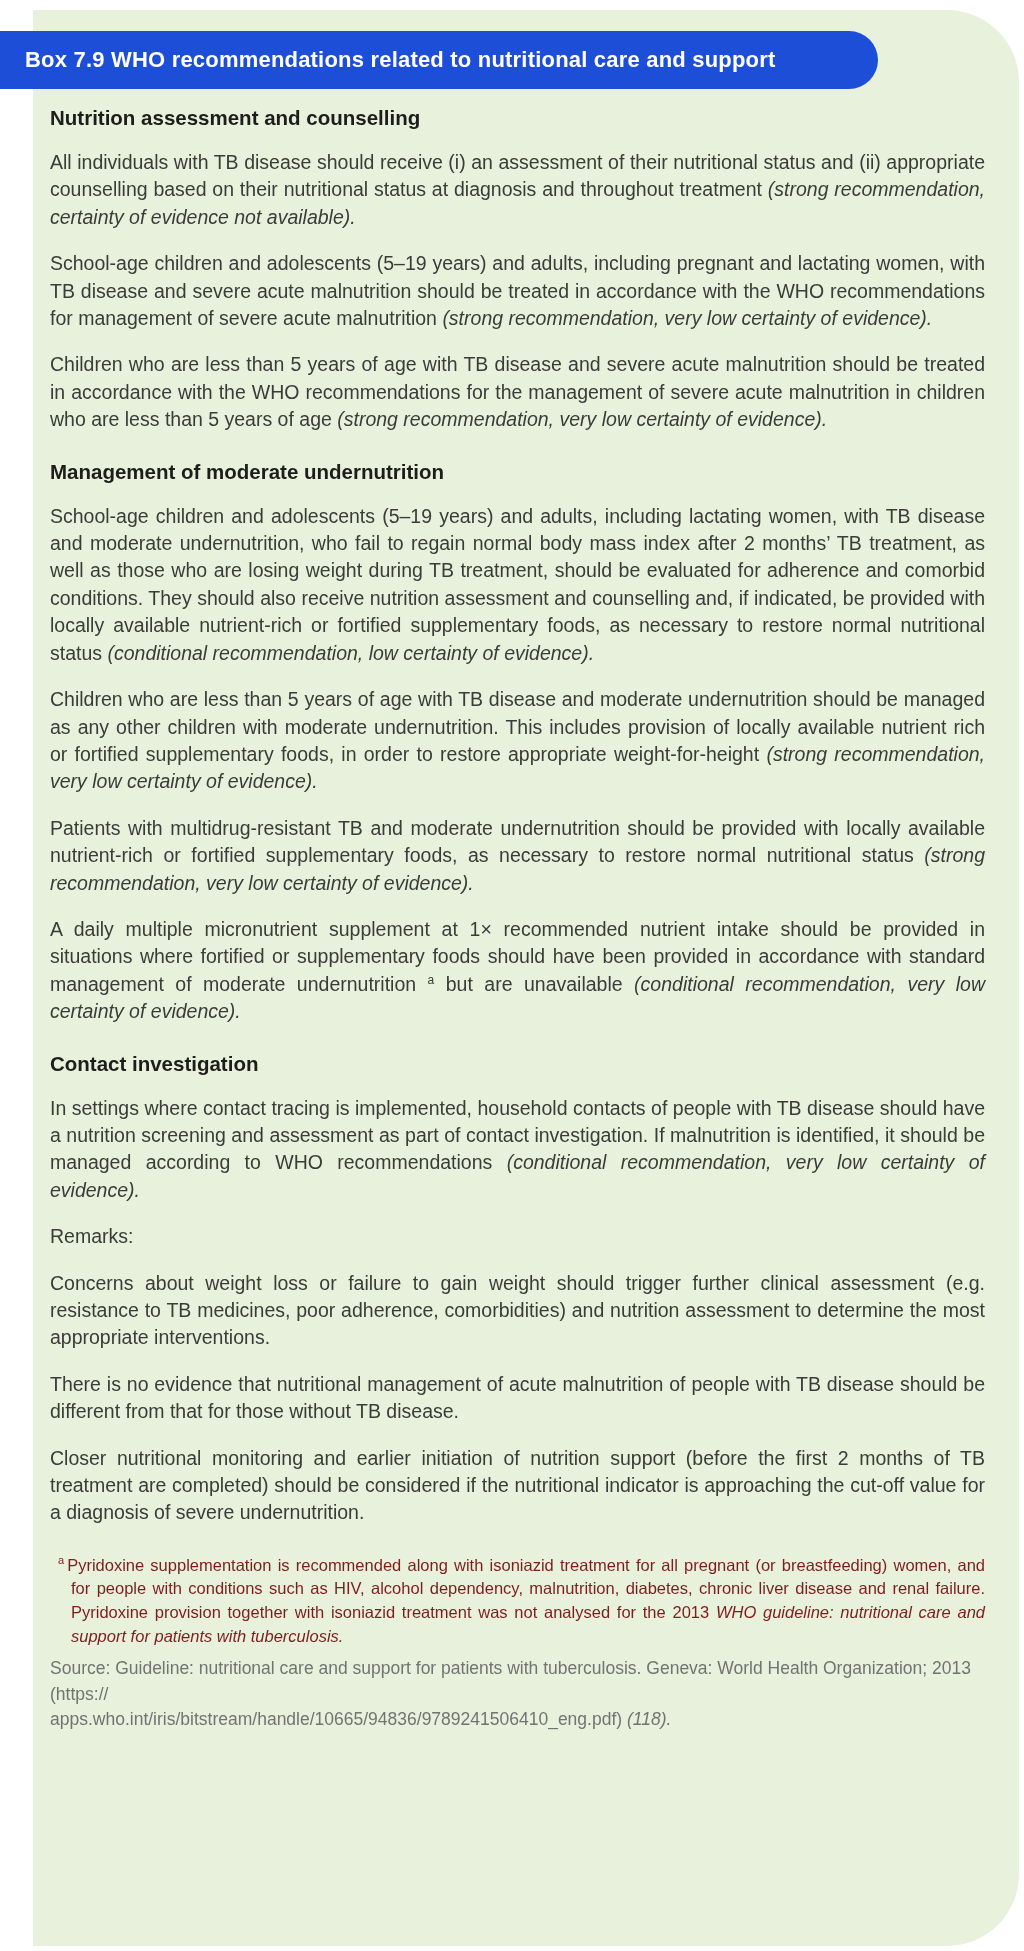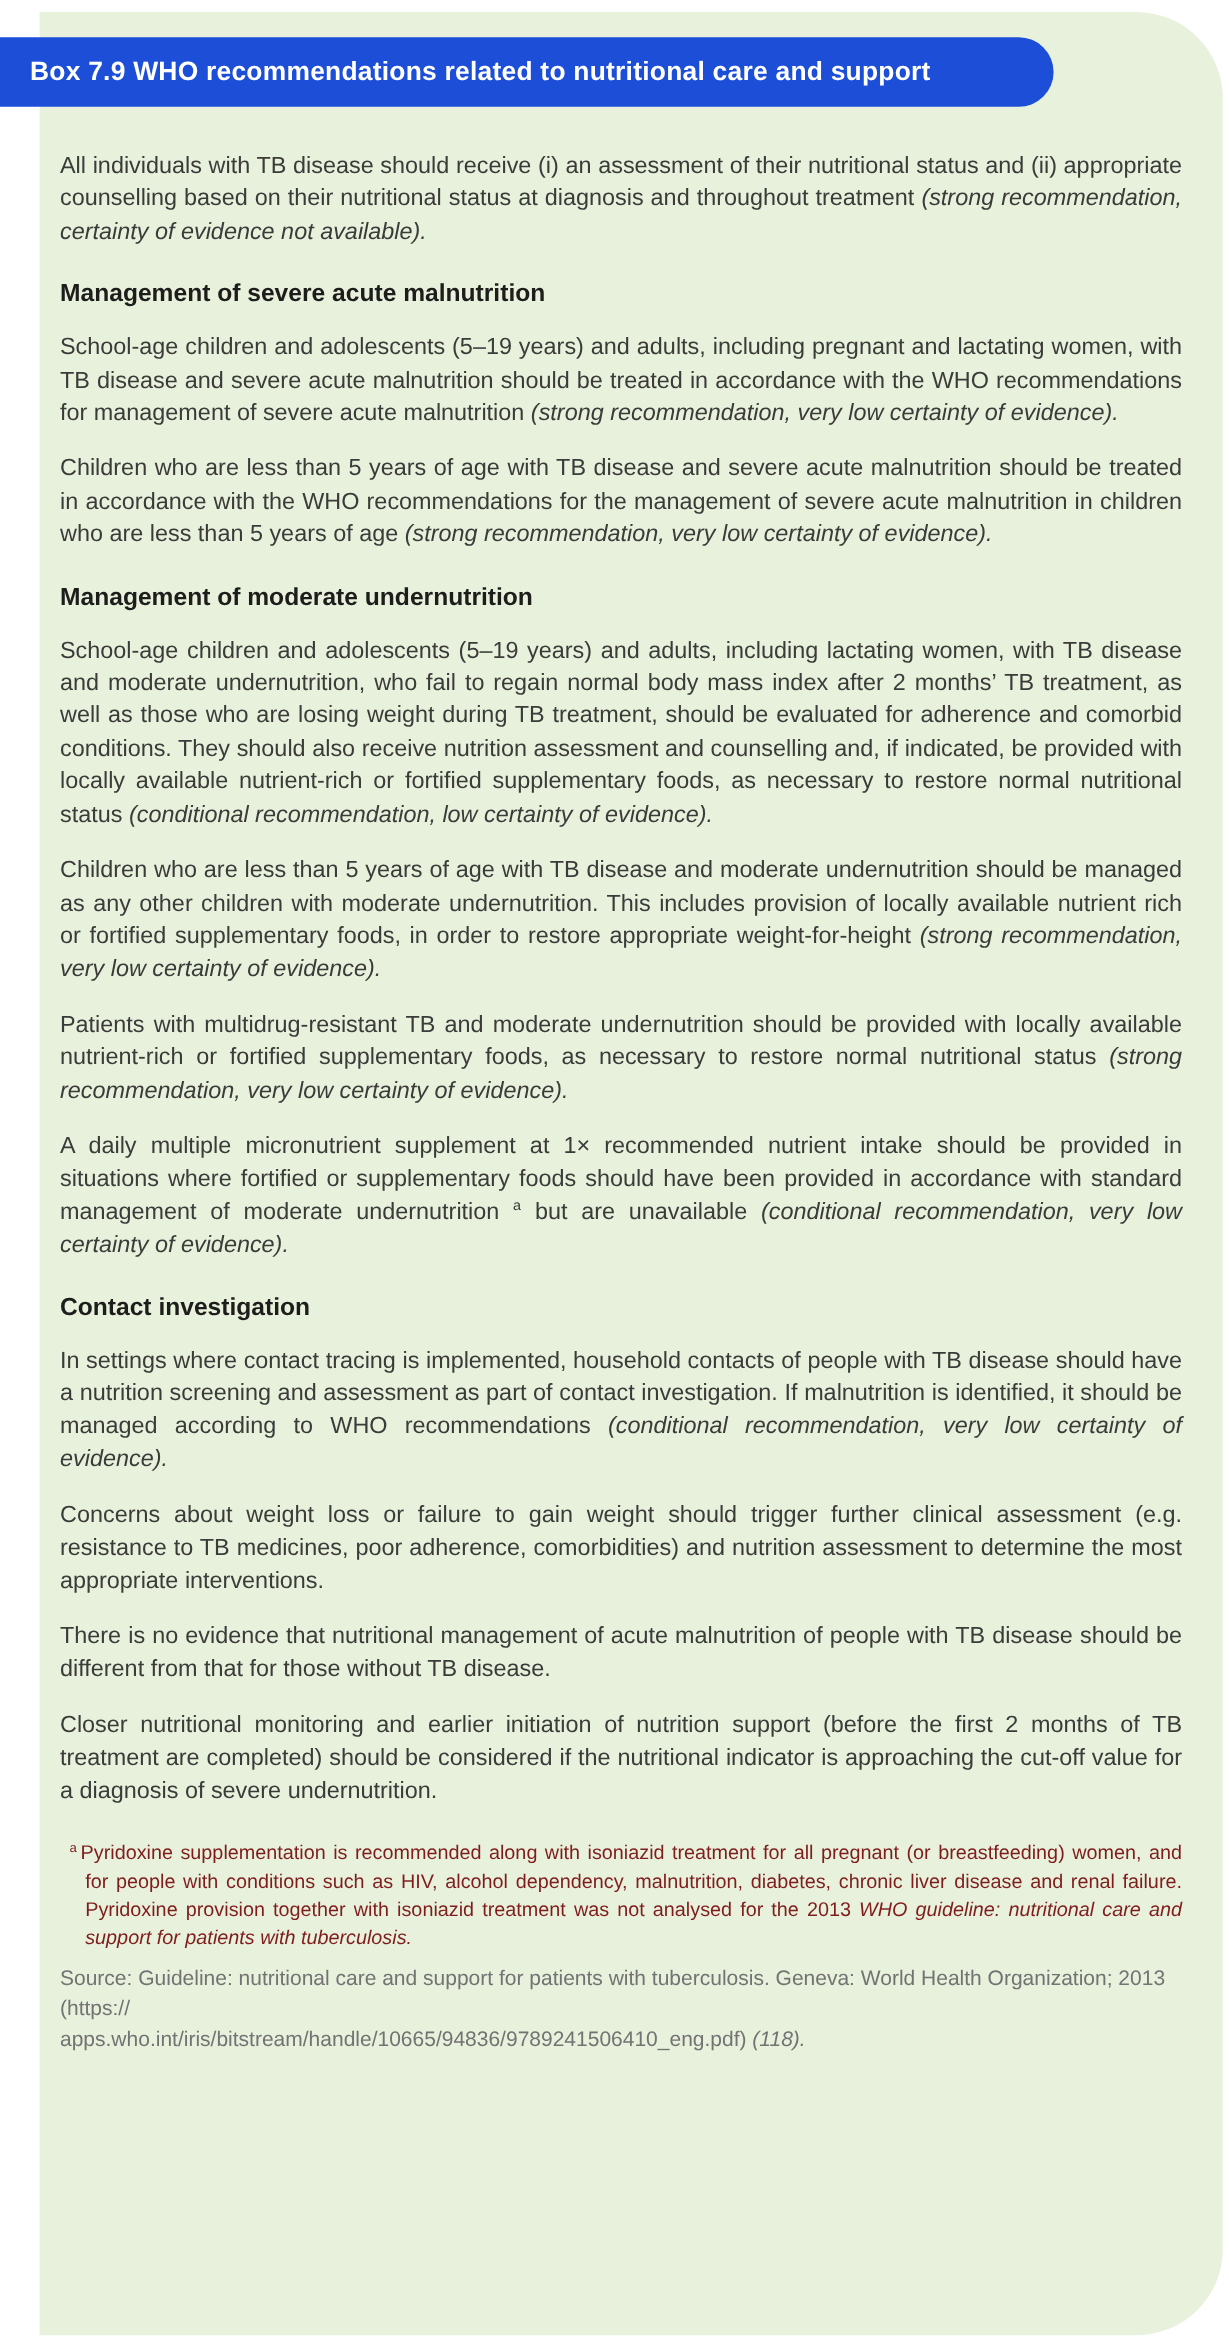--- a/index.html
+++ b/index.html
@@ -26,35 +26,36 @@
   p.source{font-size:17.5px;line-height:25.5px;color:#737373;margin:8px 0 0 0;text-align:left;}
   p.source i{font-style:italic;}
 </style>
 </head>
 <body>
 
 <div class="page">
 
   <div class="box">
 
+    <h3 class="first">Nutrition assessment and counselling</h3>
     <p class="body"><span>All individuals with TB disease should receive (i) an assessment of their nutritional status and (ii) appropriate counselling based on their nutritional status at diagnosis and throughout treatment </span><i>(strong recommendation, certainty of evidence not available).</i></p>
 
-    <h3>Management of severe acute malnutrition</h3>
     <p class="body"><span>School-age children and adolescents (5–19 years) and adults, including pregnant and lactating women, with TB disease and severe acute malnutrition should be treated in accordance with the WHO recommendations for management of severe acute malnutrition </span><i>(strong recommendation, very low certainty of evidence).</i></p>
     <p class="body"><span>Children who are less than 5 years of age with TB disease and severe acute malnutrition should be treated in accordance with the WHO recommendations for the management of severe acute malnutrition in children who are less than 5 years of age </span><i>(strong recommendation, very low certainty of evidence).</i></p>
 
     <h3>Management of moderate undernutrition</h3>
     <p class="body"><span>School-age children and adolescents (5–19 years) and adults, including lactating women, with TB disease and moderate undernutrition, who fail to regain normal body mass index after 2 months’ TB treatment, as well as those who are losing weight during TB treatment, should be evaluated for adherence and comorbid conditions. They should also receive nutrition assessment and counselling and, if indicated, be provided with locally available nutrient-rich or fortified supplementary foods, as necessary to restore normal nutritional status </span><i>(conditional recommendation, low certainty of evidence).</i></p>
     <p class="body"><span>Children who are less than 5 years of age with TB disease and moderate undernutrition should be managed as any other children with moderate undernutrition. This includes provision of locally available nutrient rich or fortified supplementary foods, in order to restore appropriate weight-for-height </span><i>(strong recommendation, very low certainty of evidence).</i></p>
     <p class="body"><span>Patients with multidrug-resistant TB and moderate undernutrition should be provided with locally available nutrient-rich or fortified supplementary foods, as necessary to restore normal nutritional status </span><i>(strong recommendation, very low certainty of evidence).</i></p>
     <p class="body"><span>A daily multiple micronutrient supplement at 1× recommended nutrient intake should be provided in situations where fortified or supplementary foods should have been provided in accordance with standard management of moderate undernutrition </span><sup>a</sup><span> but are unavailable </span><i>(conditional recommendation, very low certainty of evidence).</i></p>
 
     <h3>Contact investigation</h3>
     <p class="body"><span>In settings where contact tracing is implemented, household contacts of people with TB disease should have a nutrition screening and assessment as part of contact investigation. If malnutrition is identified, it should be managed according to WHO recommendations </span><i>(conditional recommendation, very low certainty of evidence).</i></p>
 
+    <p class="remarks-label">Remarks:</p>
     <p class="body">Concerns about weight loss or failure to gain weight should trigger further clinical assessment (e.g. resistance to TB medicines, poor adherence, comorbidities) and nutrition assessment to determine the most appropriate interventions.</p>
     <p class="body">There is no evidence that nutritional management of acute malnutrition of people with TB disease should be different from that for those without TB disease.</p>
     <p class="body">Closer nutritional monitoring and earlier initiation of nutrition support (before the first 2 months of TB treatment are completed) should be considered if the nutritional indicator is approaching the cut-off value for a diagnosis of severe undernutrition.</p>
 
     <p class="footnote"><sup>a</sup><span>Pyridoxine supplementation is recommended along with isoniazid treatment for all pregnant (or breastfeeding) women, and for people with conditions such as HIV, alcohol dependency, malnutrition, diabetes, chronic liver disease and renal failure. Pyridoxine provision together with isoniazid treatment was not analysed for the 2013 </span><i>WHO guideline: nutritional care and support for patients with tuberculosis.</i></p>
 
     <p class="source"><span>Source: Guideline: nutritional care and support for patients with tuberculosis. Geneva: World Health Organization; 2013 (https://</span><br><span>apps.who.int/iris/bitstream/handle/10665/94836/9789241506410_eng.pdf) </span><i>(118).</i></p>
 
   </div>
 

